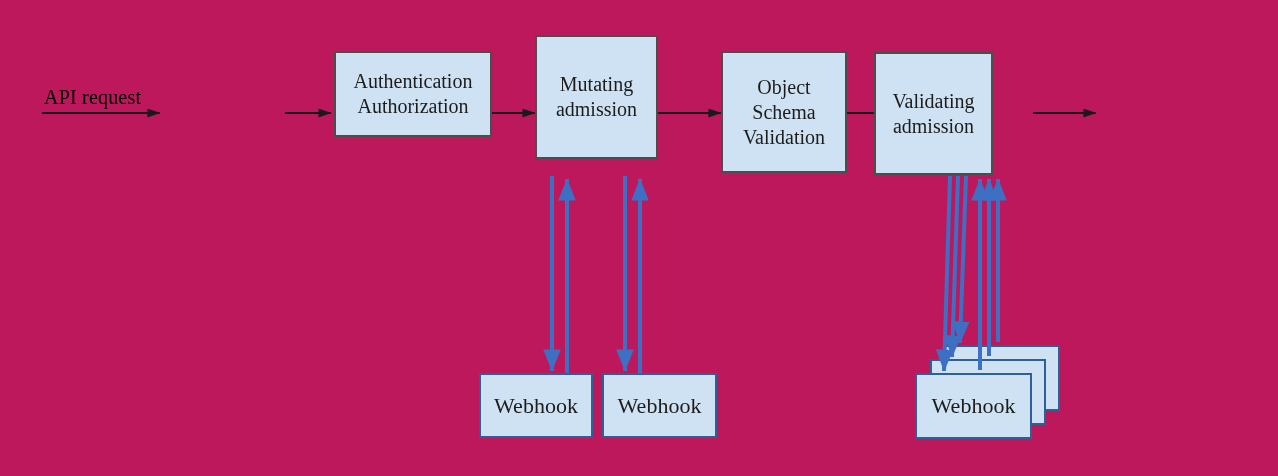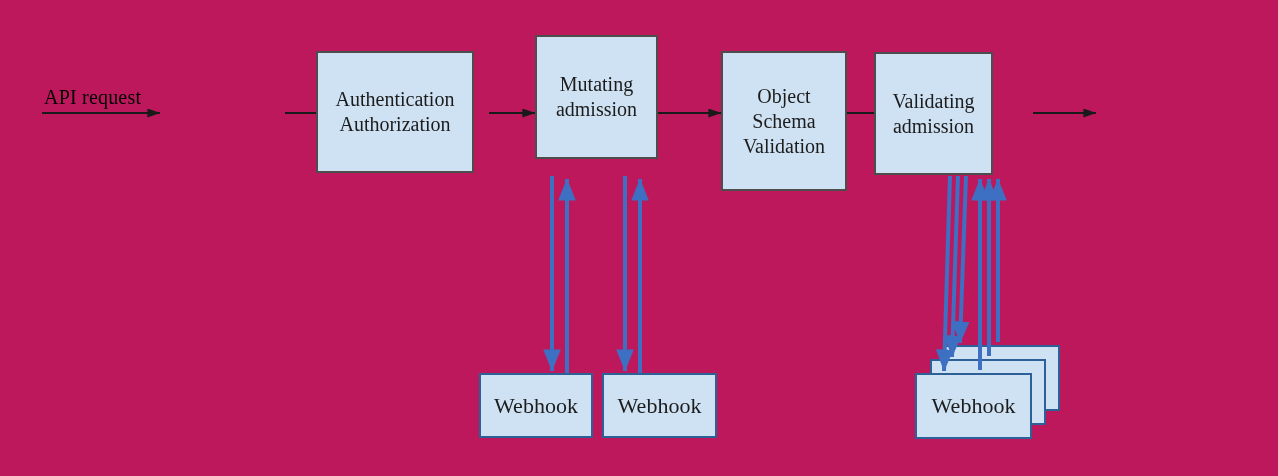--- a/index.html
+++ b/index.html
@@ -16,23 +16,23 @@
   }
   .webhook{
     position:absolute;box-sizing:border-box;
     background:#cfe2f3;border:2px solid #2e6098;
     display:flex;align-items:center;justify-content:center;
     color:#1c1c1c;font-size:22px;line-height:26px;
     z-index:3;
   }
   .webhook.behind{z-index:1;}
   #n-api{left:160px;top:52px;width:125px;height:123px;}
-  #n-auth{left:316px;top:51px;width:158px;height:122px;}
+  #n-auth{left:334px;top:51px;width:158px;height:86px;}
   #n-mut{left:535px;top:35px;width:123px;height:124px;}
-  #n-schema{left:721px;top:51px;width:126px;height:140px;}
+  #n-schema{left:721px;top:51px;width:126px;height:122px;}
   #n-val{left:874px;top:52px;width:119px;height:123px;}
   #n-pers{left:1096px;top:51px;width:127px;height:124px;}
   #w1{left:479px;top:373px;width:114px;height:65px;}
   #w2{left:602px;top:373px;width:115px;height:65px;}
   #ws-back{left:944px;top:345px;width:116px;height:66px;}
   #ws-mid{left:930px;top:359px;width:116px;height:66px;}
   #ws-front{left:915px;top:373px;width:117px;height:66px;}
   .api-request-label{
     position:absolute;left:44px;top:86px;font-size:20px;color:#000;
     letter-spacing:0.2px;z-index:3;

